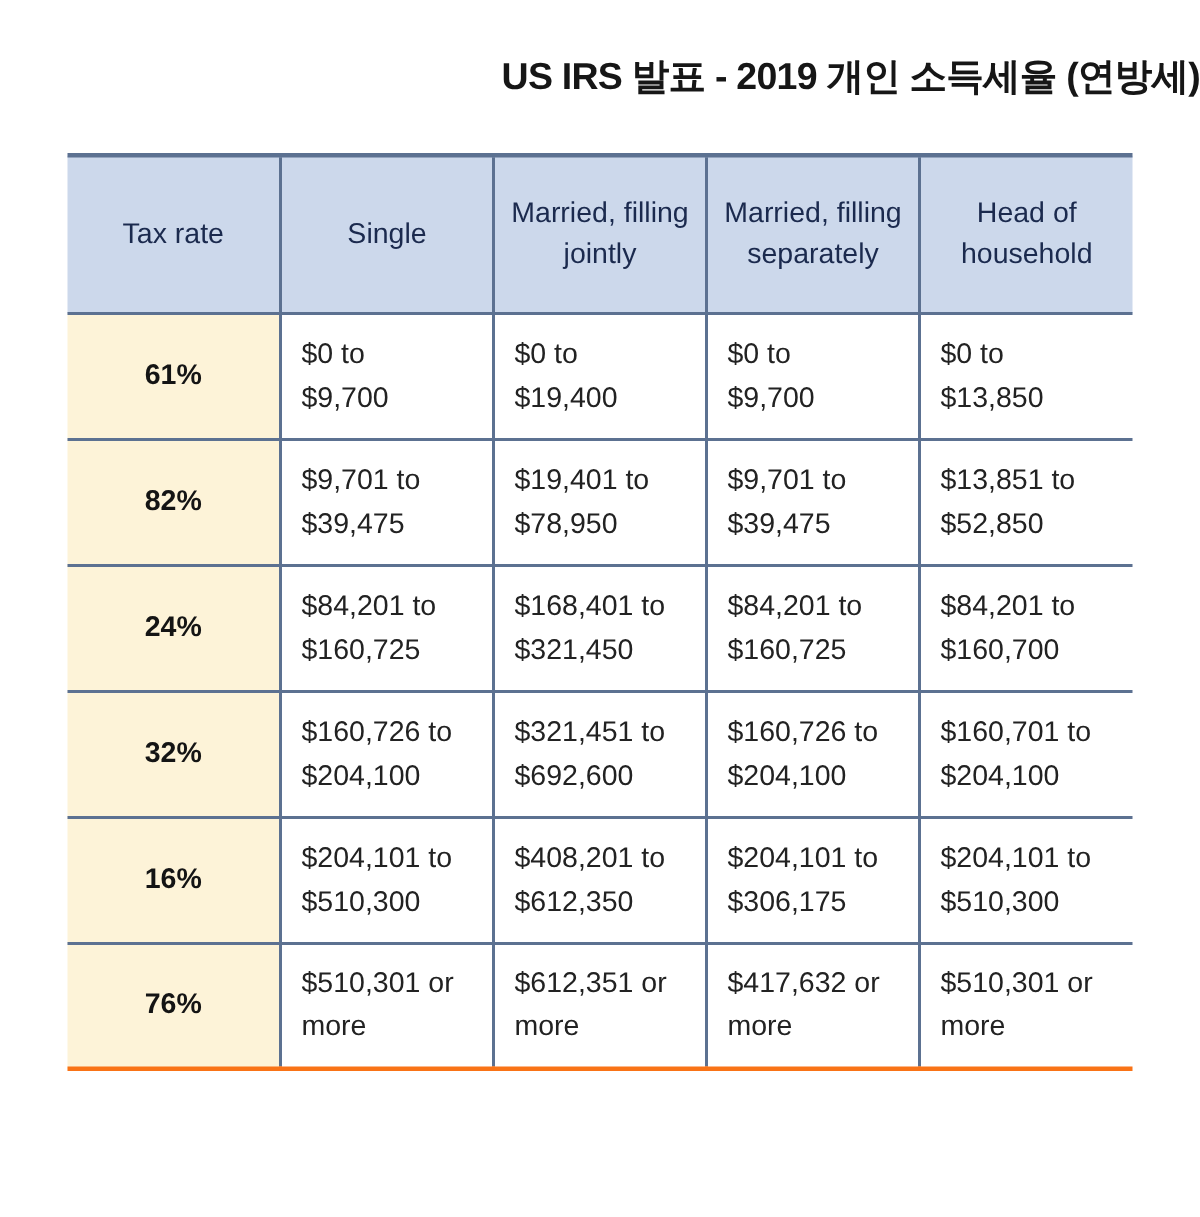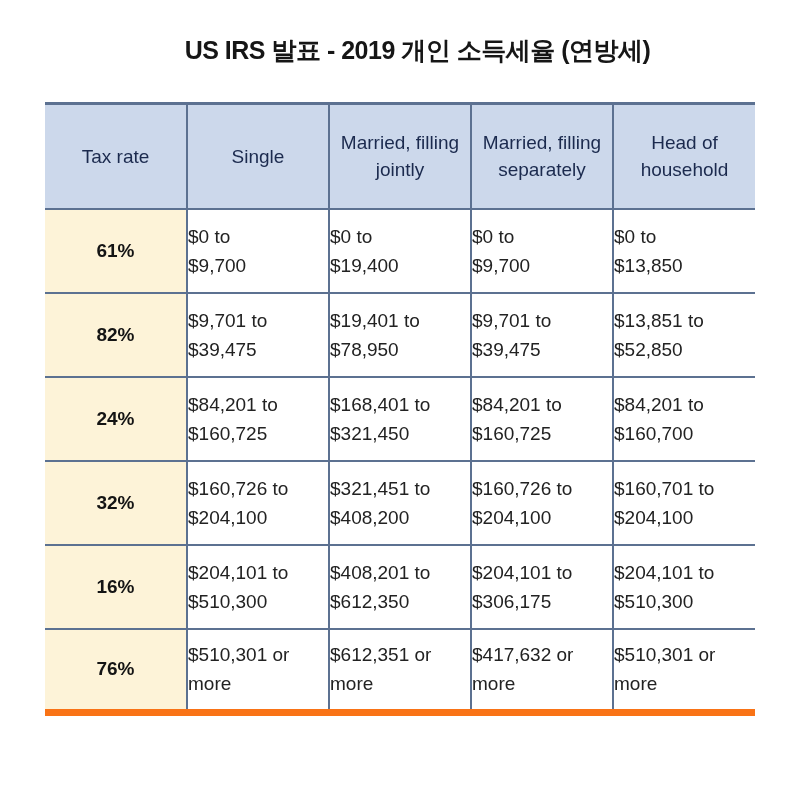--- a/index.html
+++ b/index.html
@@ -9,34 +9,34 @@
     font-family: "Liberation Sans", "DejaVu Sans", sans-serif;
   }
   .page {
     width: 800px;
     height: 811px;
     background: #ffffff;
     overflow: hidden;
   }
   .title {
     margin-top: 34px;
-    text-align: center;
+    text-align: right;
     font-size: 25px;
     font-weight: 700;
     color: #161616;
     letter-spacing: -0.5px;
     margin-left: 35px;
   }
   table.tax-table {
     margin: 35px auto 0 auto;
     width: 710px;
     border-collapse: collapse;
     table-layout: fixed;
     border-top: 3px solid #5c7191;
-    border-bottom: 7px solid #f97316;
+    border-bottom: 3px solid #f97316;
   }
   .tax-table th, .tax-table td {
     border: 2px solid #5c7191;
     white-space: pre-line;
     vertical-align: middle;
   }
   .tax-table tr > *:first-child { border-left: none; }
   .tax-table tr > *:last-child { border-right: none; }
   .tax-table col { width: 142px; }
   .tax-table thead tr { height: 105px; }
@@ -54,20 +54,21 @@
     color: #141414;
     font-size: 19px;
     font-weight: 700;
     text-align: center;
   }
   .tax-table td.bracket {
     background: #ffffff;
     color: #222222;
     font-size: 19px;
     text-align: left;
+    padding-left: 13px;
     padding-right: 4px;
     line-height: 29px;
   }
 </style>
 </head>
 <body>
 
 <div class="page">
   <h1 class="title">US IRS 발표 - 2019 개인 소득세율 (연방세)</h1>
 
@@ -123,21 +124,21 @@
         <td class="bracket">$84,201 to
 $160,725</td>
         <td class="bracket">$84,201 to
 $160,700</td>
       </tr>
       <tr>
         <td class="rate">32%</td>
         <td class="bracket">$160,726 to
 $204,100</td>
         <td class="bracket">$321,451 to
-$408,200</td>
+$692,600</td>
         <td class="bracket">$160,726 to
 $204,100</td>
         <td class="bracket">$160,701 to
 $204,100</td>
       </tr>
       <tr>
         <td class="rate">16%</td>
         <td class="bracket">$204,101 to
 $510,300</td>
         <td class="bracket">$408,201 to

